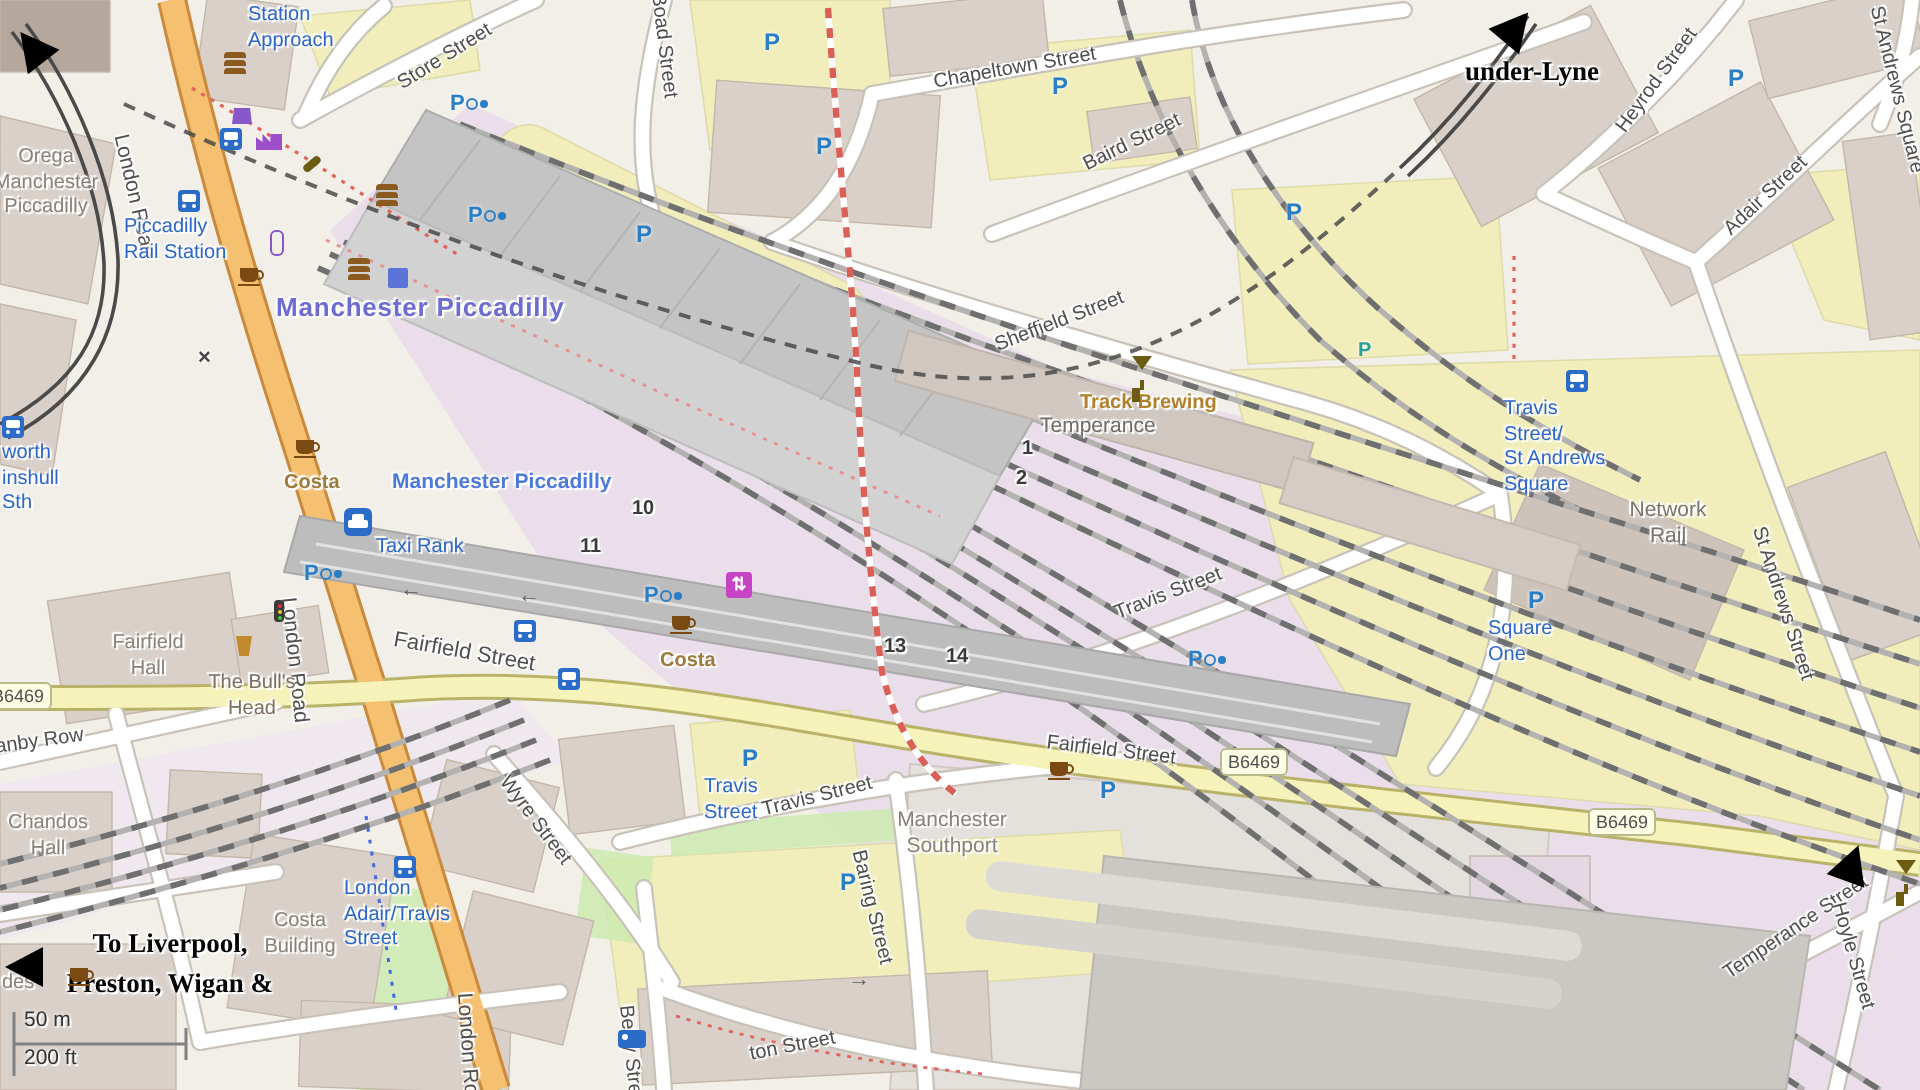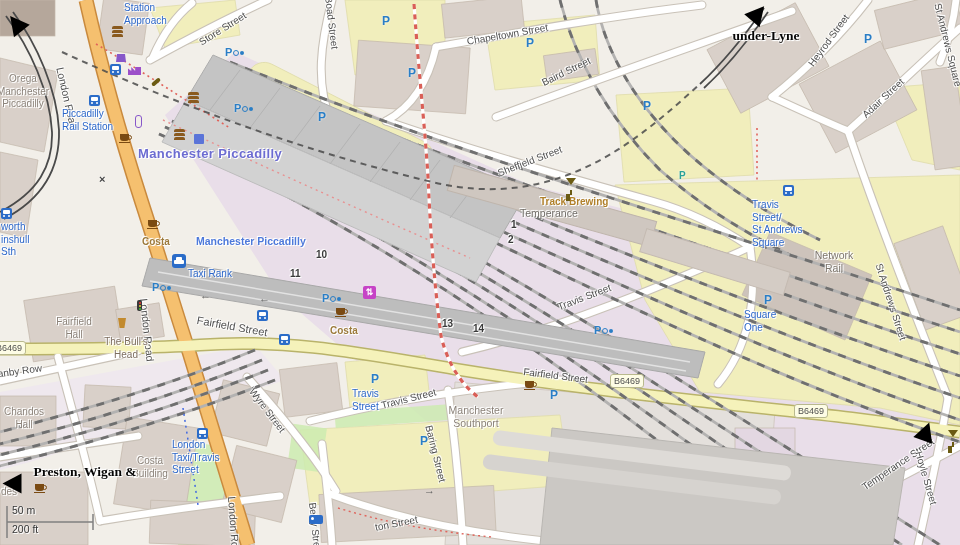--- a/index.html
+++ b/index.html
@@ -358,21 +358,21 @@
       <div>Street/</div>
       <div>St Andrews</div>
       <div>Square</div>
     </div>
 <div class="lbl transit" style="left:744px;top:309px;width:52px">
       <div>Square</div>
       <div>One</div>
     </div>
 <div class="lbl transit" style="left:172px;top:439px;width:68px">
       <div>London</div>
-      <div>Taxi/Travis</div>
+      <div>Adair/Travis</div>
       <div>Street</div>
     </div>
 <div class="lbl transit" style="left:352px;top:388px;width:46px">
       <div>Travis</div>
       <div>Street</div>
     </div>
 <div class="lbl transit" style="left:1px;top:221px;width:42px;text-align:left">
       <div>worth</div>
       <div>inshull</div>
       <div>Sth</div>
@@ -424,20 +424,21 @@
 
 <div class="scaletxt" style="left:12px;top:504px">50 m</div>
 <div class="scaletxt" style="left:12px;top:523px">200 ft</div>
 
 <div class="tri" style="left:6px;top:14px;transform:rotate(-38deg)"></div>
 <div class="annot" style="left:690px;top:26px;width:152px">
       <div>under-Lyne</div>
     </div>
 <div class="tri" style="left:748px;top:4px;transform:rotate(40deg)"></div>
 <div class="annot" style="left:24px;top:462px;width:122px">
+      <div>To Liverpool,</div>
       <div>Preston, Wigan &amp;</div>
     </div>
 <div class="tri" style="left:2px;top:474px;transform:rotate(-90deg)"></div>
 <div class="annot" style="left:846px;top:364px;width:108px">
     </div>
 <div class="tri" style="left:916px;top:422px;transform:rotate(20deg)"></div>
 
 <div class="ic ic-p" style="left:382px;top:14px">P</div>
 <div class="ic ic-p" style="left:408px;top:66px">P</div>
 <div class="ic ic-p" style="left:526px;top:36px">P</div>

